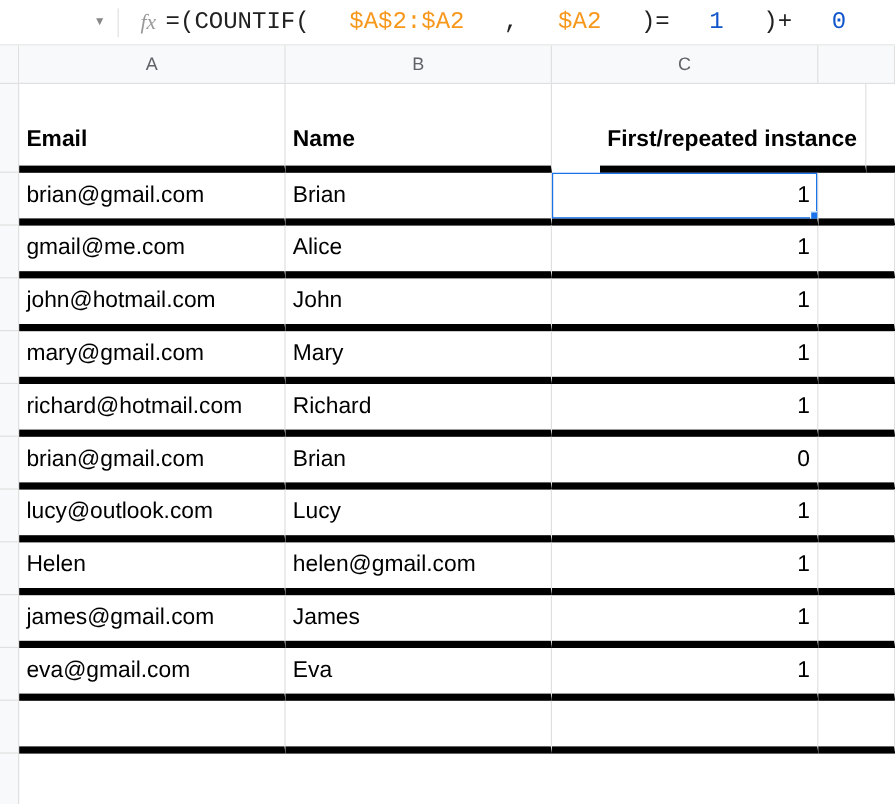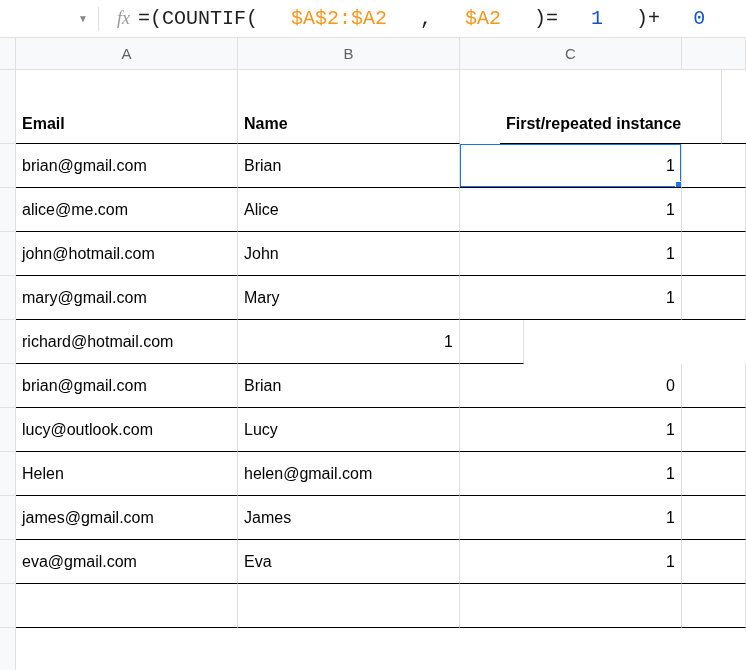--- a/index.html
+++ b/index.html
@@ -103,25 +103,25 @@
     .data-row {
       display: flex;
       height: 44px;
     }
     .data-row.header-row {
       height: 74px;
       font-weight: bold;
     }
     .cell {
       border-right: 1px solid #e0e0e0;
-      border-bottom: 1px solid #000000;
+      border-bottom: 6px solid #000000;
       padding: 0 6px;
       display: flex;
       align-items: center;
-      font-size: 16px;
+      font-size: 19px;
       color: #000;
       overflow: hidden;
       white-space: nowrap;
     }
     .header-row .cell {
       align-items: flex-end;
       padding-bottom: 8px;
       white-space: normal;
       line-height: 1.3;
     }
@@ -203,39 +203,40 @@
           <div class="cell col-c">First/repeated instance</div>
           <div class="cell col-d"></div>
         </div>
         <div class="data-row">
           <div class="cell col-a">brian@gmail.com</div>
           <div class="cell col-b">Brian</div>
           <div class="cell col-c selected">1</div>
           <div class="cell col-d"></div>
         </div>
         <div class="data-row">
-          <div class="cell col-a">alice@me.com</div>
+          <div class="cell col-a">gmail@me.com</div>
           <div class="cell col-b">Alice</div>
           <div class="cell col-c">1</div>
           <div class="cell col-d"></div>
         </div>
         <div class="data-row">
           <div class="cell col-a">john@hotmail.com</div>
           <div class="cell col-b">John</div>
           <div class="cell col-c">1</div>
           <div class="cell col-d"></div>
         </div>
         <div class="data-row">
           <div class="cell col-a">mary@gmail.com</div>
           <div class="cell col-b">Mary</div>
           <div class="cell col-c">1</div>
           <div class="cell col-d"></div>
         </div>
         <div class="data-row">
           <div class="cell col-a">richard@hotmail.com</div>
+          <div class="cell col-b">Richard</div>
           <div class="cell col-c">1</div>
           <div class="cell col-d"></div>
         </div>
         <div class="data-row">
           <div class="cell col-a">brian@gmail.com</div>
           <div class="cell col-b">Brian</div>
           <div class="cell col-c">0</div>
           <div class="cell col-d"></div>
         </div>
         <div class="data-row">

